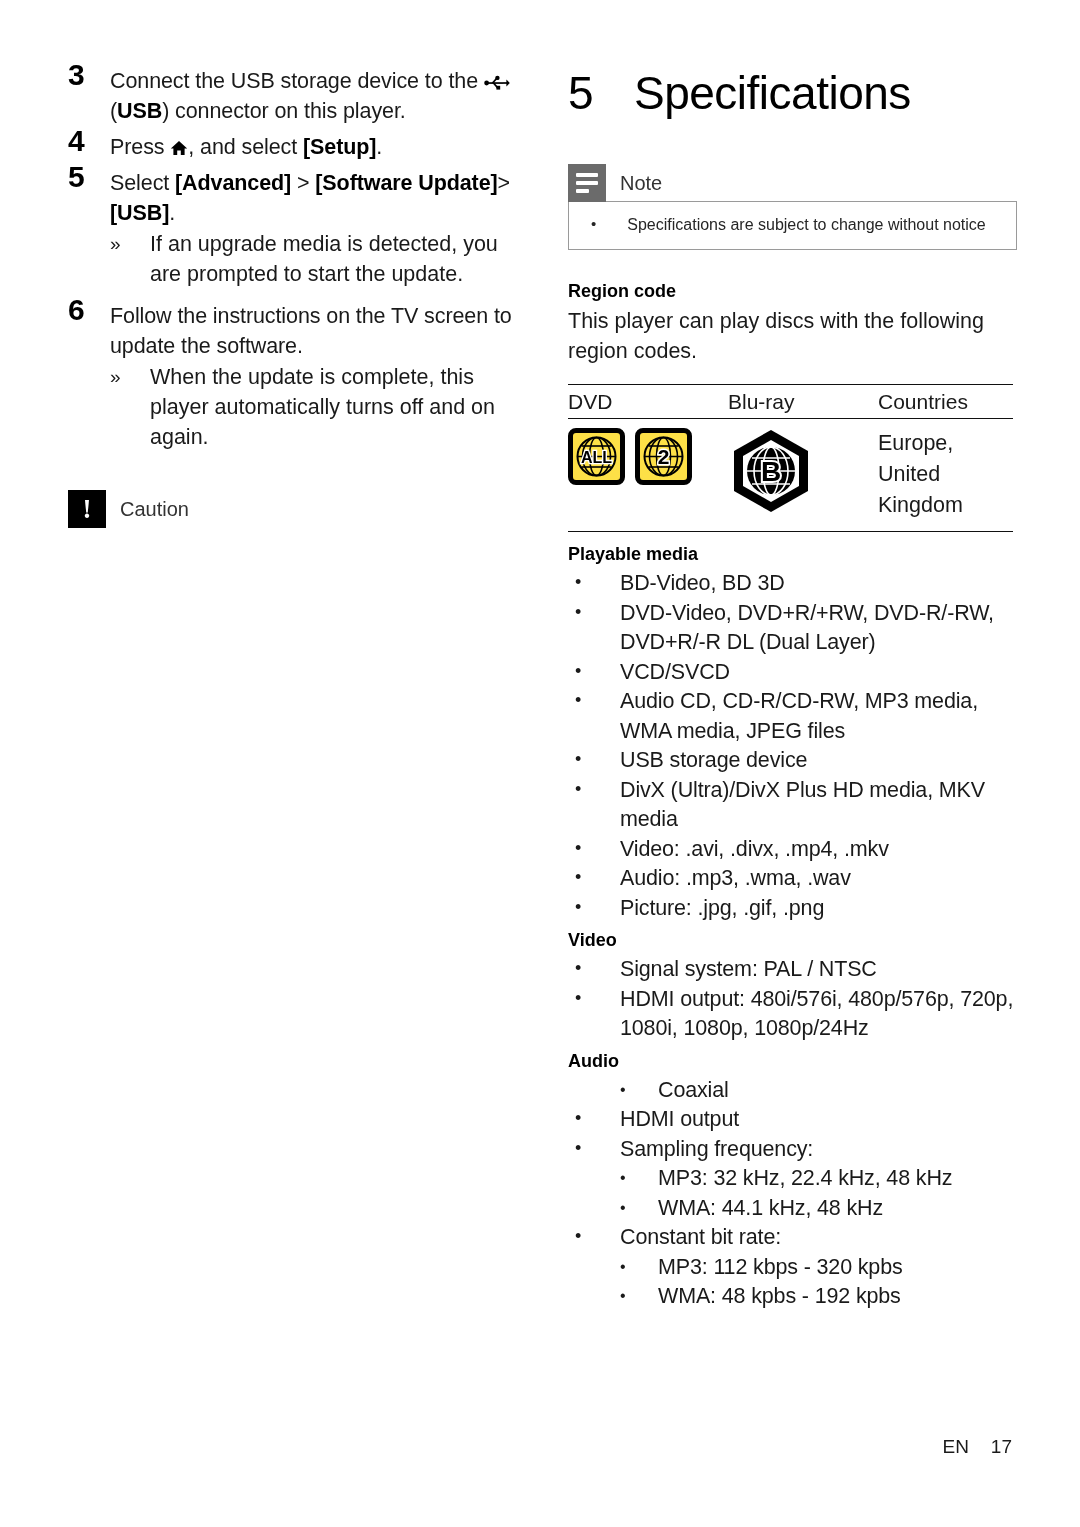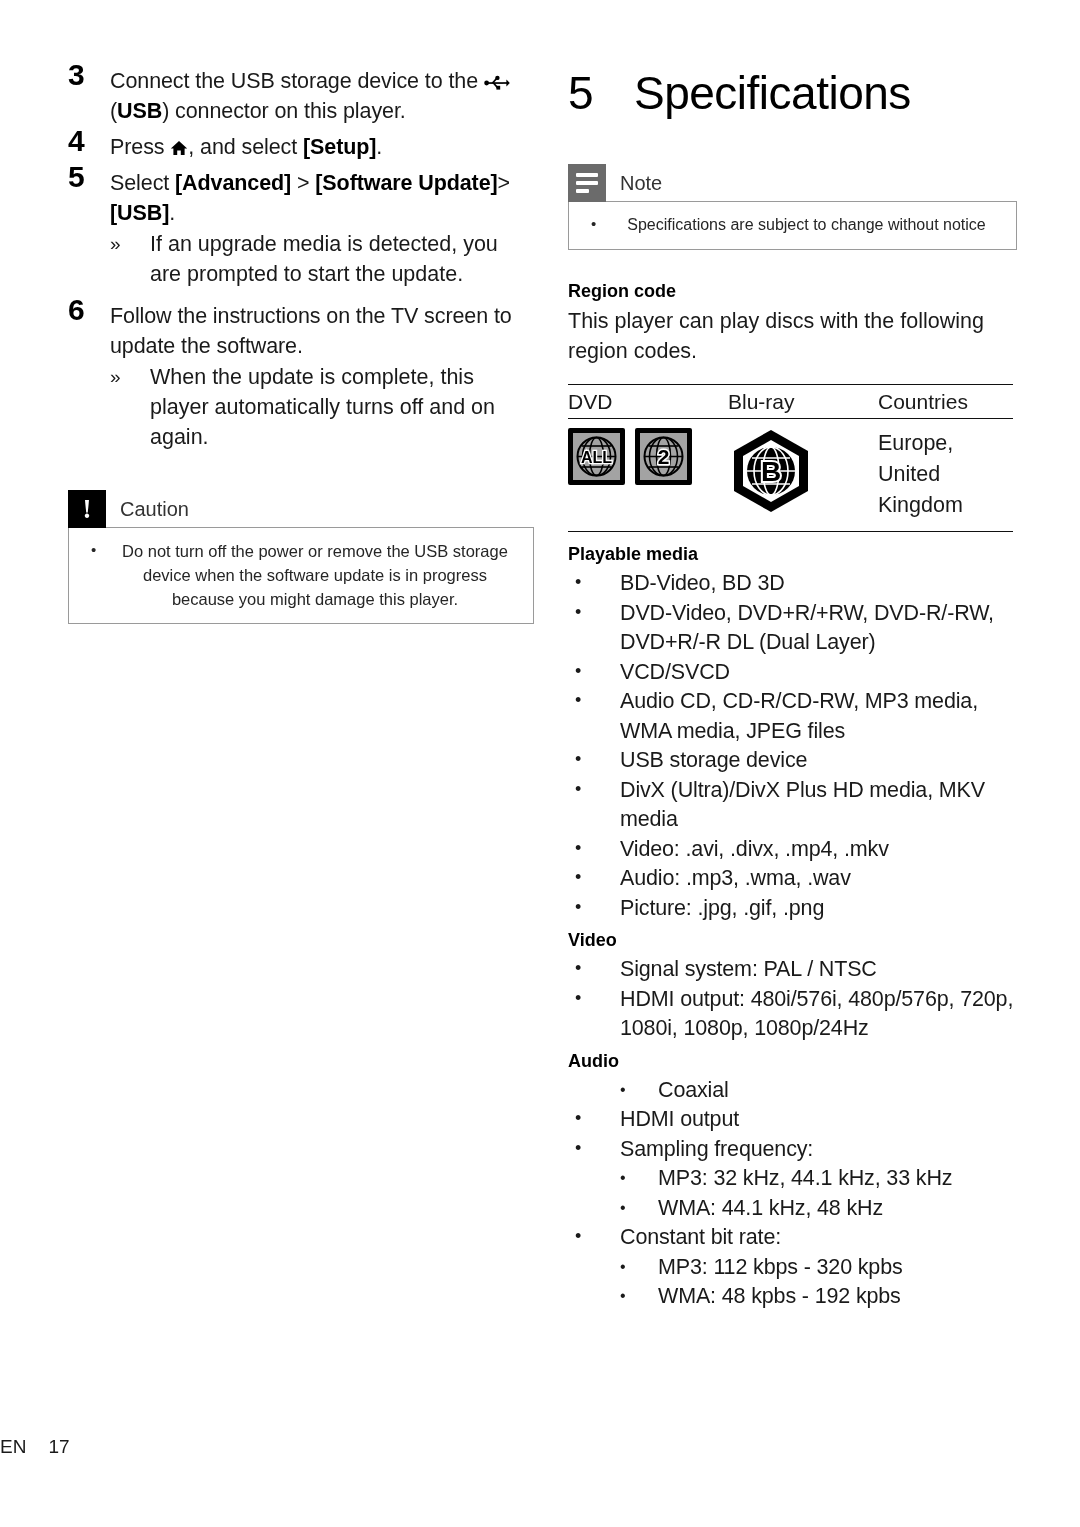--- a/index.html
+++ b/index.html
@@ -244,34 +244,35 @@
     line-height: 31px;
     color: #1a1a1a;
   }
 
   
   .logo-row { display: flex; gap: 10px; }
   .dvd-logo {
     width: 57px;
     height: 57px;
     border: 5px solid #000;
-    border-radius: 2px;
-    background: #a3a3a3;
+    border-radius: 8px;
+    background: #fde047;
     position: relative;
     box-sizing: border-box;
   }
   .dvd-logo svg, .bd-logo svg { display: block; }
   .bd-logo { width: 86px; height: 86px; }
 
   
   .footer {
     position: absolute;
     left: 0;
     top: 1436px;
     width: 1012px;
+    text-align: right;
     font-size: 19px;
     color: #1a1a1a;
   }
   .footer .en { margin-right: 22px; }
 </style>
 </head>
 <body>
 
 <div class="page">
 
@@ -327,25 +328,20 @@
         <span>When the update is complete, this player automatically turns off and on again.</span>
       </div>
     </div>
 
     <div class="callout" style="margin-top:38px;">
       <div class="callout-head">
         <div class="callout-badge caution">
           <span class="badge-excl">!</span>
         </div>
         <div class="callout-title">Caution</div>
-      </div>
-      <div class="callout-box caution-box">
-        <ul class="callout-list">
-          <li>Do not turn off the power or remove the USB storage device when the software update is in progress because you might damage this player.</li>
-        </ul>
       </div>
     </div>
 
   </div>
 
   <div class="col-right">
 
     <div class="chapter">
       <div class="chapter-num">5</div>
       <div class="chapter-title">Specifications</div>
@@ -460,21 +456,21 @@
         <li>HDMI output: 480i/576i, 480p/576p, 720p, 1080i, 1080p, 1080p/24Hz</li>
       </ul>
     </div>
 
     <div>
       <div class="spec-h">Audio</div>
       <ul class="spec-list">
         <li class="lvl2">Coaxial</li>
         <li>HDMI output</li>
         <li>Sampling frequency:</li>
-        <li class="lvl2">MP3: 32 kHz, 44.1 kHz, 33 kHz</li>
+        <li class="lvl2">MP3: 32 kHz, 22.4 kHz, 48 kHz</li>
         <li class="lvl2">WMA: 44.1 kHz, 48 kHz</li>
         <li>Constant bit rate:</li>
         <li class="lvl2">MP3: 112 kbps - 320 kpbs</li>
         <li class="lvl2">WMA: 48 kpbs - 192 kpbs</li>
       </ul>
     </div>
 
   </div>
 
   <div class="footer">

